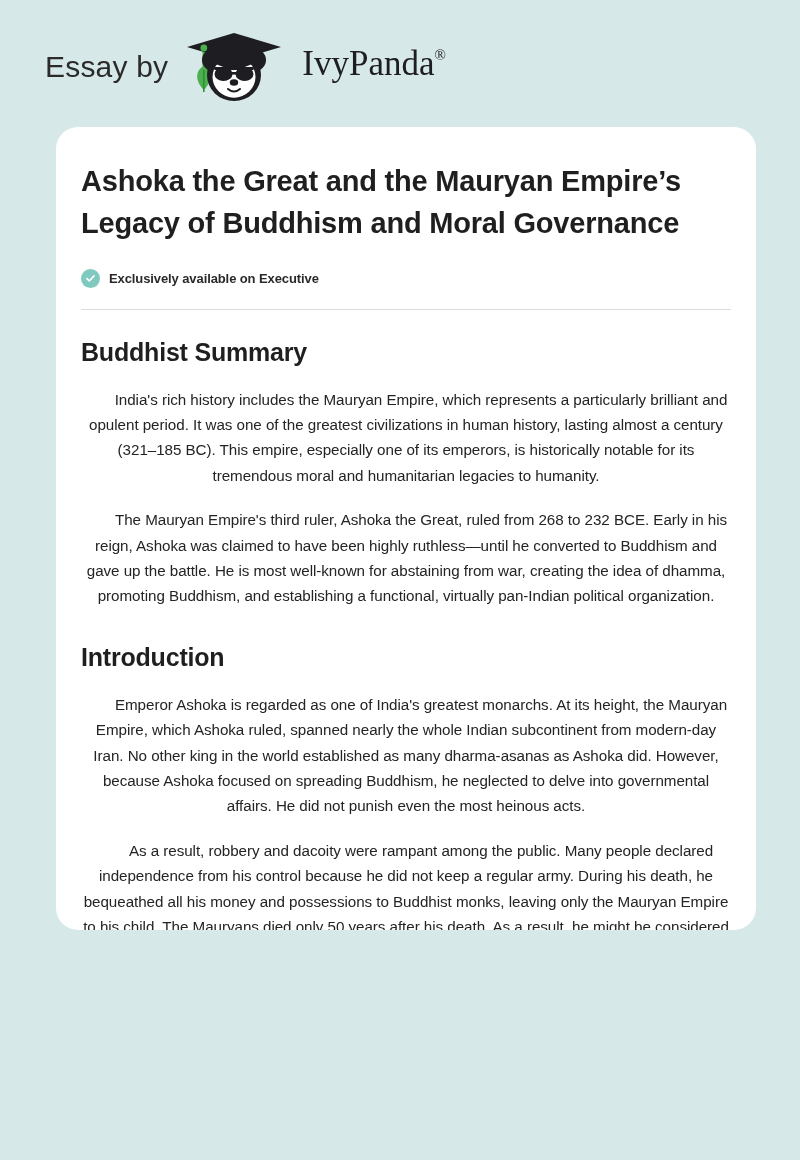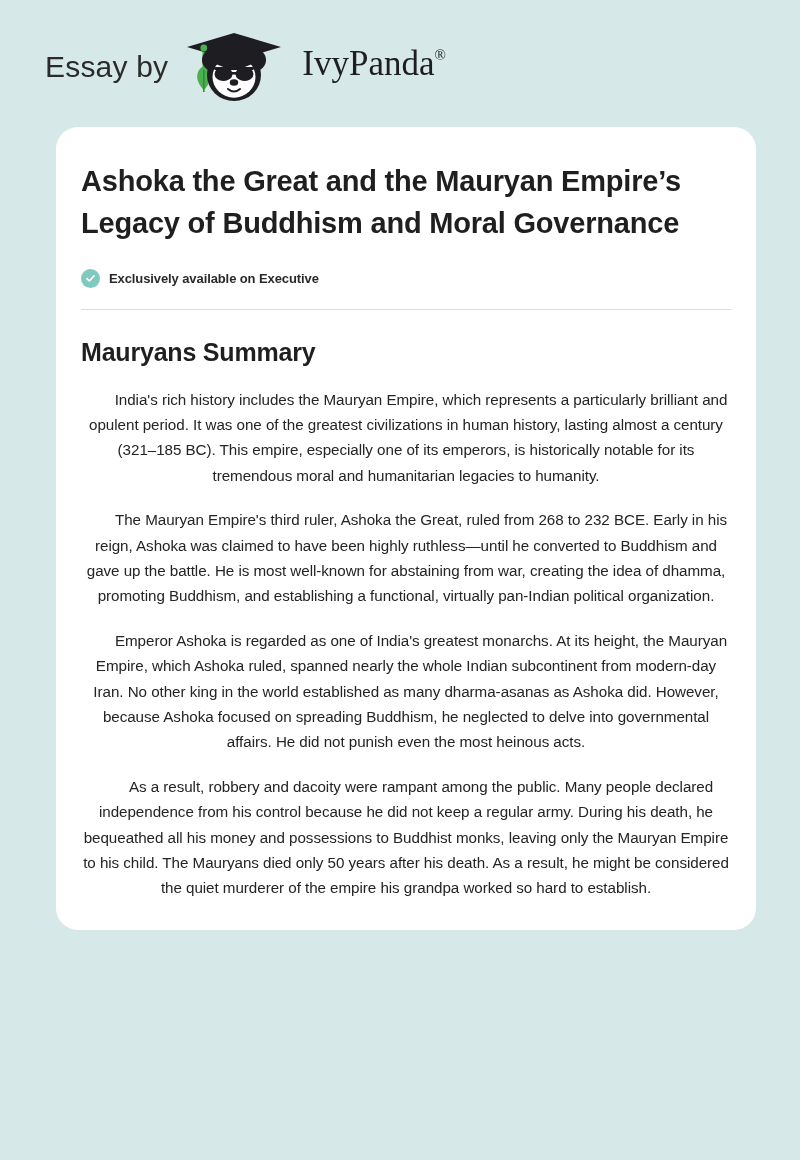--- a/index.html
+++ b/index.html
@@ -192,21 +192,22 @@
       <span class="check-circle">
         <svg width="11" height="11" viewBox="0 0 11 11">
           <path d="M2 5.6 L4.3 8 L9 2.9" stroke="#ffffff" stroke-width="1.7" fill="none" stroke-linecap="round" stroke-linejoin="round"></path>
         </svg>
       </span>
       <span class="exclusive-label">Exclusively available on Executive</span>
     </div>
 
     <hr class="divider">
 
-    <h2 class="section-heading">Mauryans Summary</h2>
+    <h2 class="section-heading">Buddhist Summary</h2>
     <p class="para">India's rich history includes the Mauryan Empire, which represents a particularly brilliant and opulent period. It was one of the greatest civilizations in human history, lasting almost a century (321–185 BC). This empire, especially one of its emperors, is historically notable for its tremendous moral and humanitarian legacies to humanity.</p>
     <p class="para">The Mauryan Empire's third ruler, Ashoka the Great, ruled from 268 to 232 BCE. Early in his reign, Ashoka was claimed to have been highly ruthless—until he converted to Buddhism and gave up the battle. He is most well-known for abstaining from war, creating the idea of dhamma, promoting Buddhism, and establishing a functional, virtually pan-Indian political organization.</p>
 
+    <h2 class="section-heading spaced">Introduction</h2>
     <p class="para">Emperor Ashoka is regarded as one of India's greatest monarchs. At its height, the Mauryan Empire, which Ashoka ruled, spanned nearly the whole Indian subcontinent from modern-day Iran. No other king in the world established as many dharma-asanas as Ashoka did. However, because Ashoka focused on spreading Buddhism, he neglected to delve into governmental affairs. He did not punish even the most heinous acts.</p>
     <p class="para">As a result, robbery and dacoity were rampant among the public. Many people declared independence from his control because he did not keep a regular army. During his death, he bequeathed all his money and possessions to Buddhist monks, leaving only the Mauryan Empire to his child. The Mauryans died only 50 years after his death. As a result, he might be considered the quiet murderer of the empire his grandpa worked so hard to establish.</p>
 
   </div>
 </div>
 
 </body></html>

